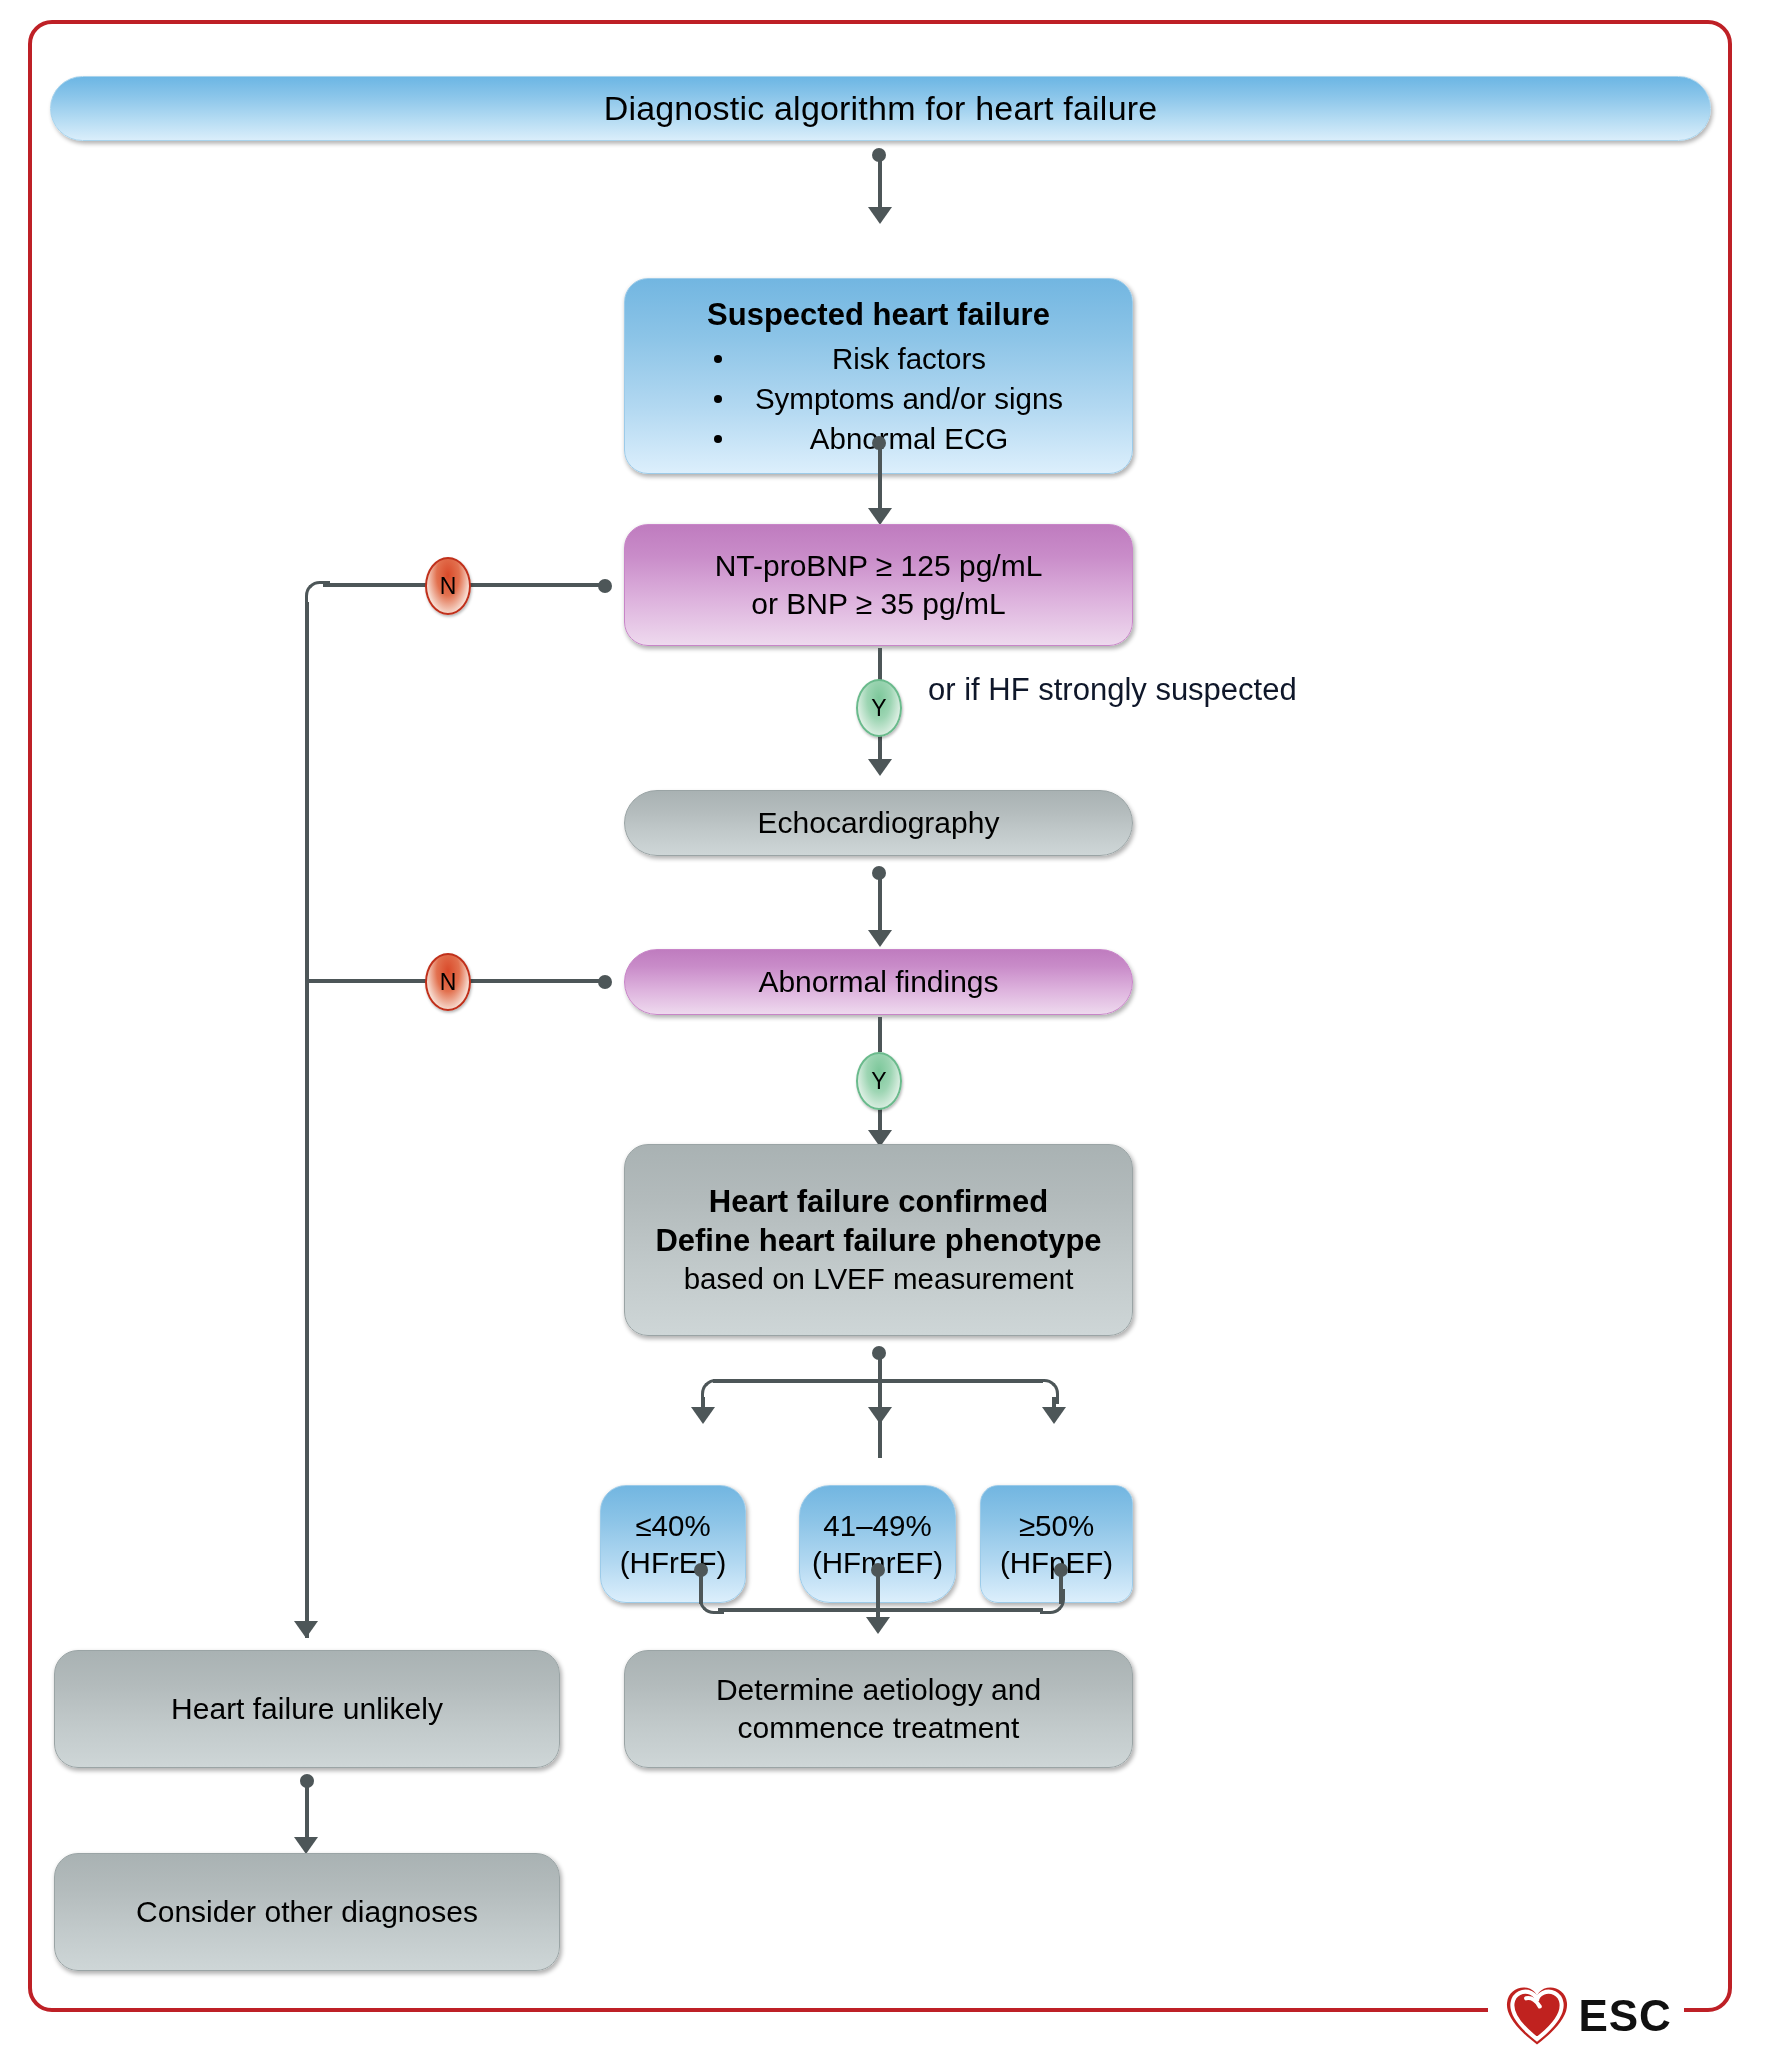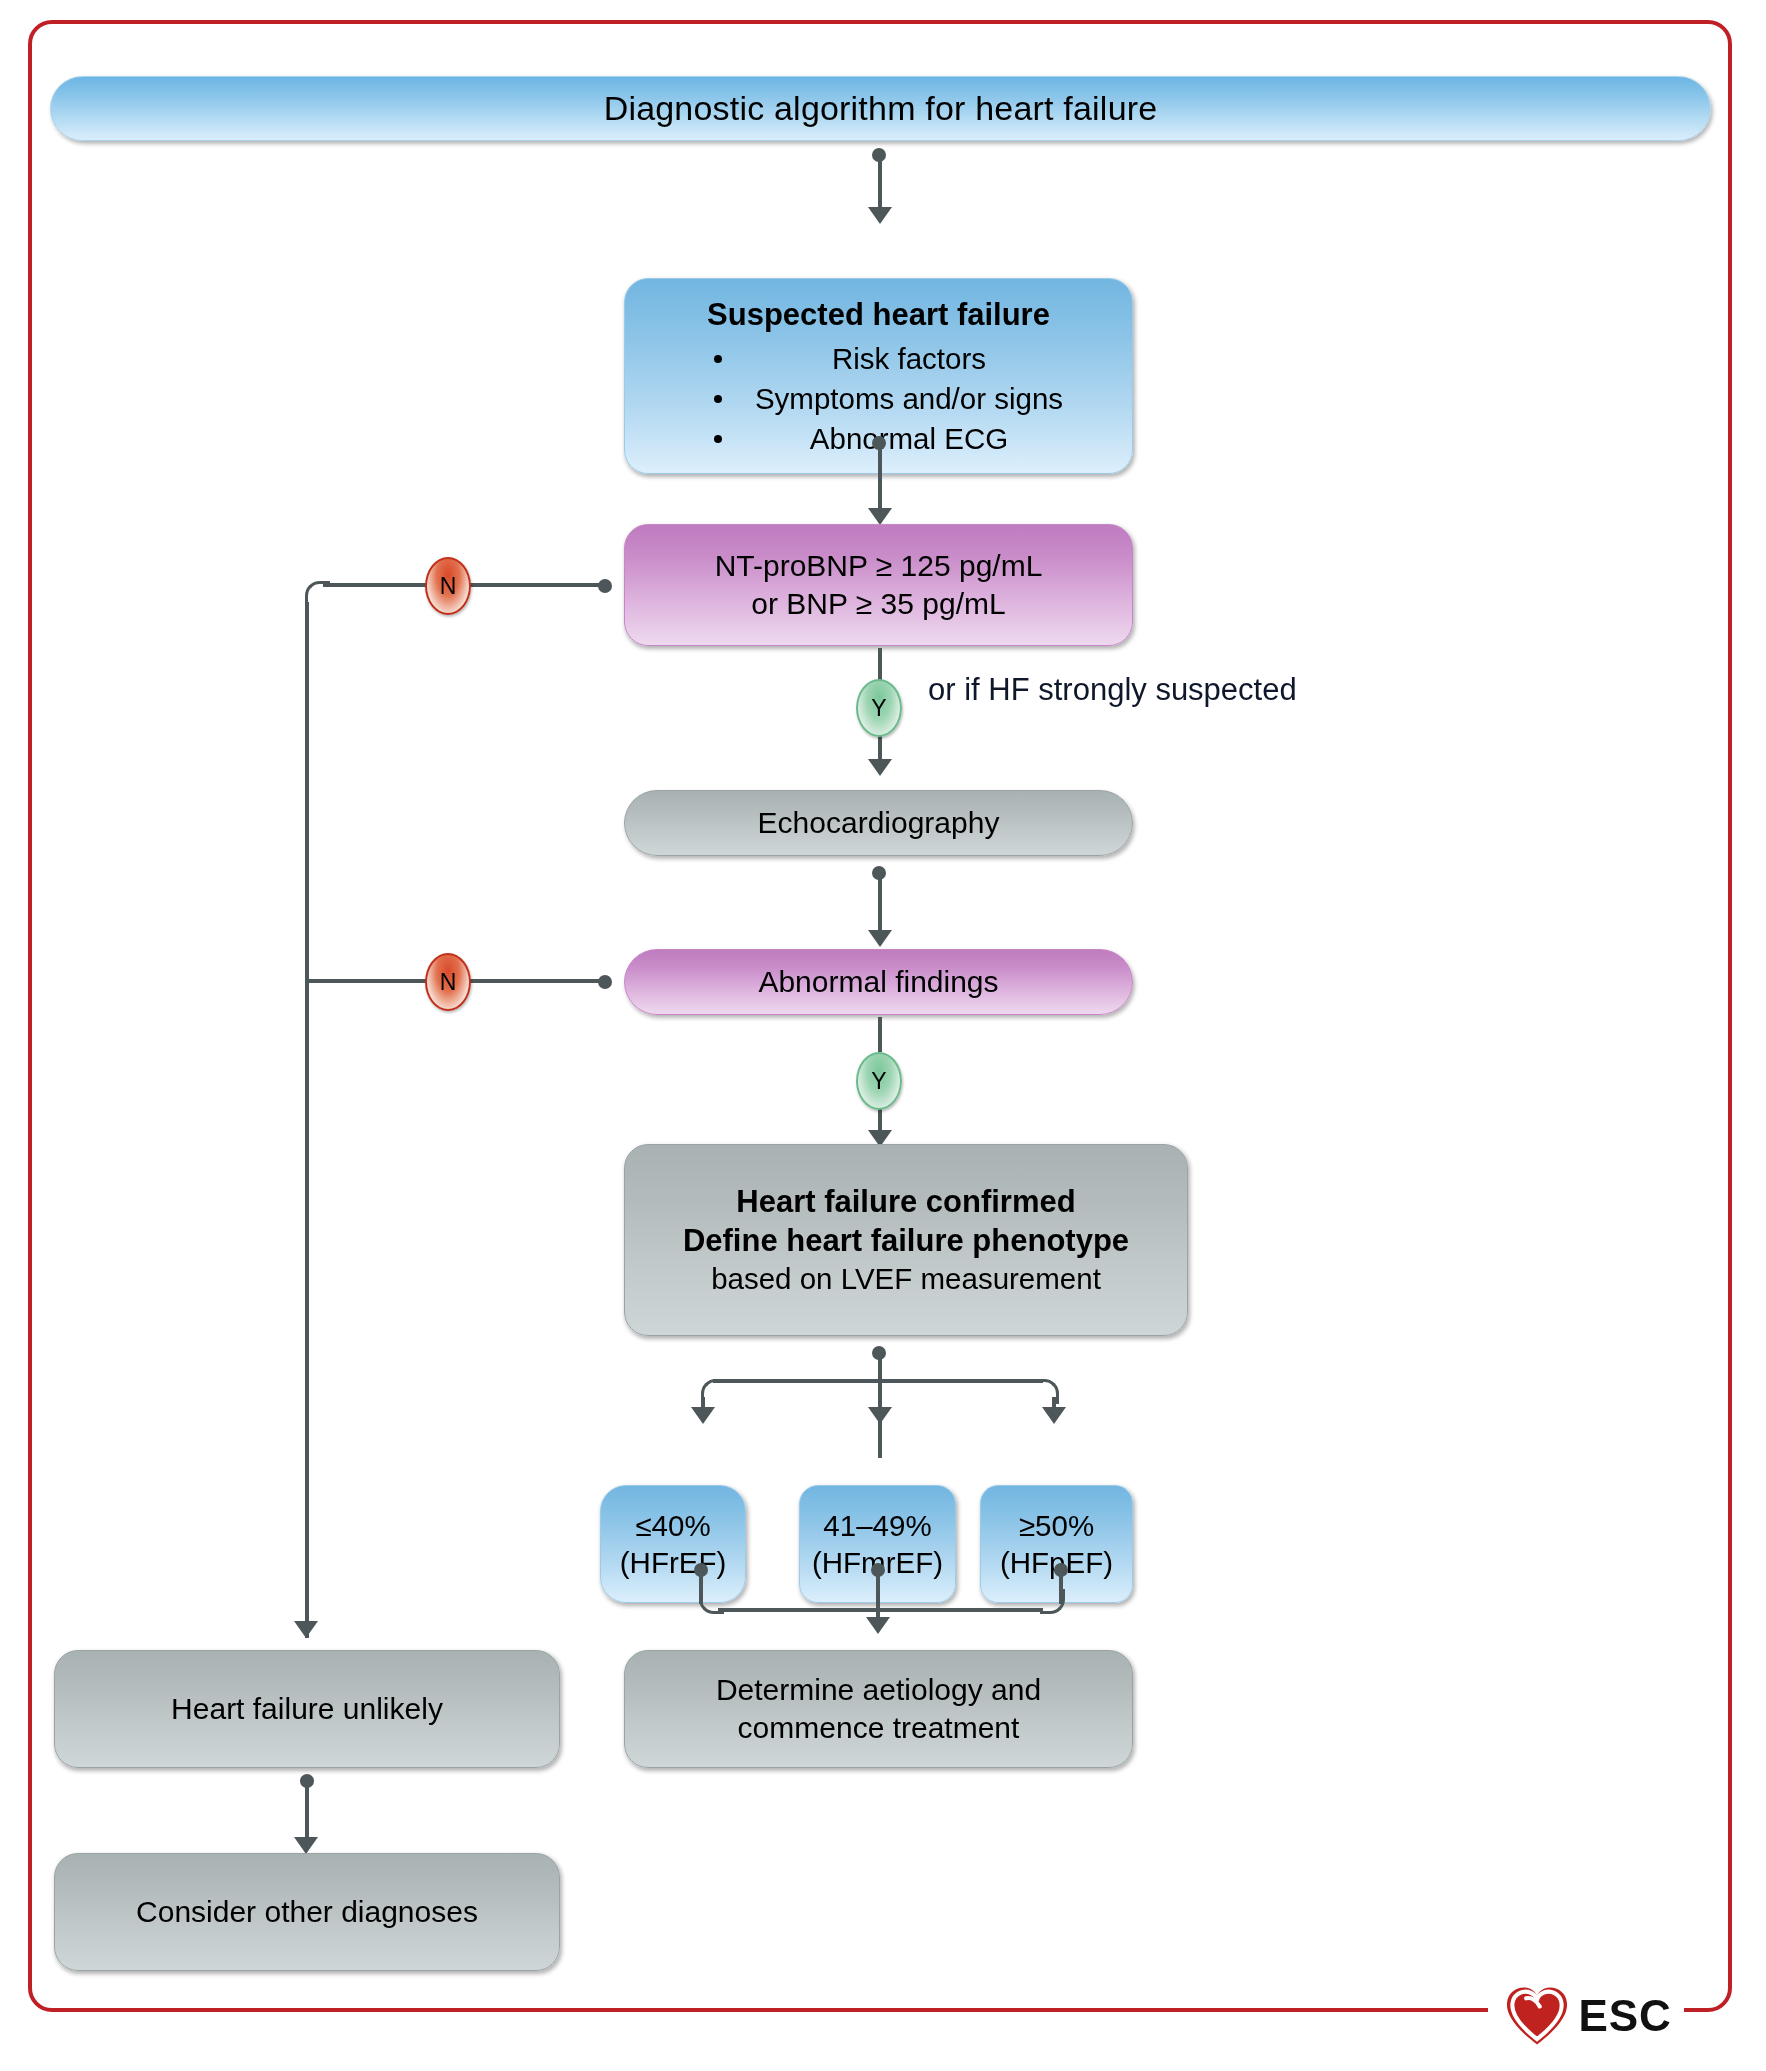--- a/index.html
+++ b/index.html
@@ -258,21 +258,21 @@
     <span>N</span>
   </div>
 
   <div class="vline" style="left:878px; top:1017px; height:35px;"></div>
   <div class="marker yes" style="left:856px; top:1052px;">
     <span>Y</span>
   </div>
   <div class="vline" style="left:878px; top:1104px; height:31px;"></div>
   <div class="arrow" style="left:868px; top:1130px;"></div>
 
-  <div class="node grey" style="left:624px; top:1144px; width:564px; height:192px; font-size:29.5px;">
+  <div class="node grey" style="left:624px; top:1144px; width:509px; height:192px; font-size:29.5px;">
     <div class="ttl" style="font-size:31px;">Heart failure confirmed</div>
     <div class="ttl" style="font-size:31px;">Define heart failure phenotype</div>
     <div style="font-size:29.5px;">based on LVEF measurement</div>
   </div>
 
   <div class="dot" style="left:872px; top:1346px;"></div>
   <div class="vline" style="left:878px; top:1351px; height:107px;"></div>
   <div class="arrow" style="left:868px; top:1407px;"></div>
 
   <div class="hline" style="left:713px; top:1379px; width:330px;"></div>
@@ -286,21 +286,21 @@
   <div class="conn" style="left:1034px; top:1379px; width:22px; height:22px;
               border-right:3.7px solid #4d5658; border-top:3.7px solid #4d5658;
               border-top-right-radius:14.8px;"></div>
   <div class="vline" style="left:1052px; top:1397px; height:22px;"></div>
   <div class="arrow" style="left:1042px; top:1407px;"></div>
 
   <div class="node blue" style="left:600px; top:1438px; width:146px; height:118px; font-size:29.5px; border-radius:26px;">
     <div>≤40%</div>
     <div>(HFrEF)</div>
   </div>
-  <div class="node blue" style="left:799px; top:1438px; width:157px; height:118px; font-size:29.5px; border-radius:19px;">
+  <div class="node blue" style="left:799px; top:1438px; width:157px; height:118px; font-size:29.5px; border-radius:31px;">
     <div>41–49%</div>
     <div>(HFmrEF)</div>
   </div>
   <div class="node blue" style="left:980px; top:1438px; width:153px; height:118px; font-size:29.5px; border-radius:18px;">
     <div>≥50%</div>
     <div>(HFpEF)</div>
   </div>
 
   <div class="dot" style="left:694px; top:1563px;"></div>
   <div class="dot" style="left:871px; top:1563px;"></div>

